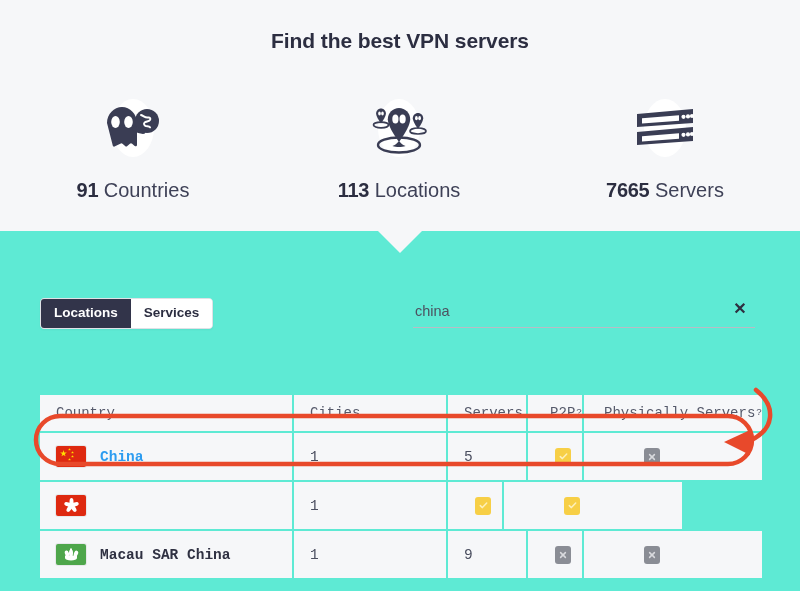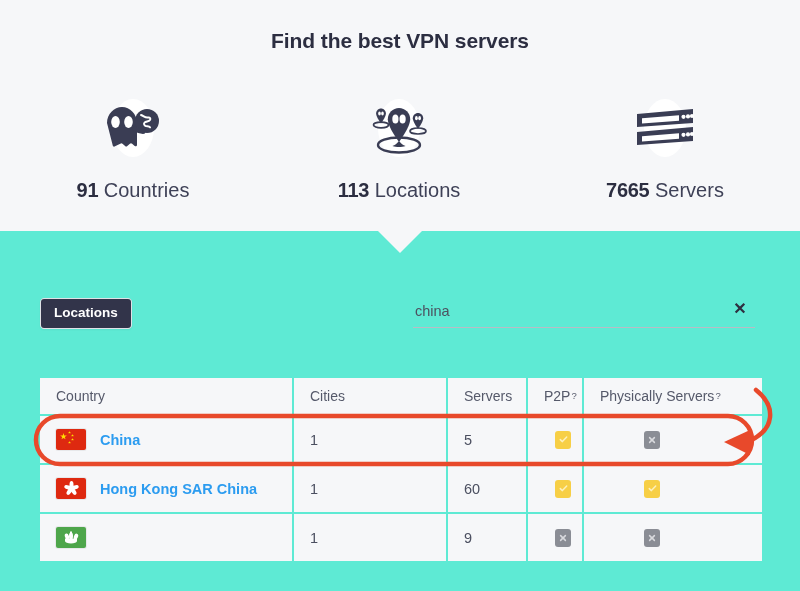--- a/index.html
+++ b/index.html
@@ -161,22 +161,23 @@
     line-height: 20px;
     cursor: pointer;
     background: transparent;
     border: 0;
     font-family: "Liberation Sans", sans-serif;
   }
 
   
   .table {
     position: absolute;
-    left: 40px; top: 378px;
+    left: 40px; top: 395px;
     width: 720px;
+    font-family: Liberation Mono, monospace;
   }
   .trow {
     display: flex;
     width: 720px;
     height: 36px;
     margin-bottom: 2px;
   }
   .trow.data { height: 47px; margin-bottom: 2px; }
 
   .tcell {
@@ -196,21 +197,21 @@
   .c-cities  { width: 152px; flex: 0 0 152px; }
   .c-servers { width: 78px;  flex: 0 0 78px; }
   .c-p2p     { width: 54px;  flex: 0 0 54px; padding-left: 0; justify-content: flex-start; }
   .c-phys    { width: 178px; flex: 0 0 178px; padding-left: 0; justify-content: flex-start; }
 
   .head .tcell {
     color: #55596a;
     font-size: 14px;
     background: #f6f7f9;
   }
-  .head .c-p2p, .head .c-phys { padding-left: 16px; }
+  .head .c-p2p, .head .c-phys { padding-left: 16px; justify-content: flex-end; }
   .head .tcell sup {
     font-size: 9.5px;
     vertical-align: super;
     line-height: 0;
     margin-left: 1px;
   }
 
   .flag {
     width: 30px; height: 21px;
     flex: 0 0 30px;
@@ -394,20 +395,21 @@
       </div>
 
     </div>
   </div>
   <div class="hero-pointer"></div>
 
   <div class="controls">
 
     <div class="tabs">
       <div class="tab active">Locations</div>
+      <div class="tab">Services</div>
     </div>
 
     <div class="search-box">
       <input class="search-input" type="text" value="china" style="">
       <button class="search-clear">✕</button>
     </div>
   </div>
 
   <div class="table">
 
@@ -464,24 +466,22 @@
       <div class="tcell c-country">
         <span class="flag flag-hk">
           <span class="petal-wrap">
             <i class="petal" style="transform:translate(-50%,-100%) rotate(0deg);"></i>
             <i class="petal" style="transform:translate(-50%,-100%) rotate(72deg);"></i>
             <i class="petal" style="transform:translate(-50%,-100%) rotate(144deg);"></i>
             <i class="petal" style="transform:translate(-50%,-100%) rotate(216deg);"></i>
             <i class="petal" style="transform:translate(-50%,-100%) rotate(288deg);"></i>
           </span>
         </span>
-        <span class="country-name">Hong Kong SAR China</span>
       </div>
       <div class="tcell c-cities">1</div>
-      <div class="tcell c-servers">60</div>
       <div class="tcell c-p2p">
         <span class="badge yes">
           <svg width="9" height="9" viewBox="0 0 9 9">
               <path d="M1.3 4.6 L3.4 6.6 L7.7 2.1" stroke="#fdf0bd" stroke-width="1.5" fill="none" stroke-linecap="round" stroke-linejoin="round"></path>
             </svg>
         </span>
       </div>
       <div class="tcell c-phys">
         <span class="badge yes">
           <svg width="9" height="9" viewBox="0 0 9 9">
@@ -495,20 +495,21 @@
       <div class="tcell c-country">
         <span class="flag flag-mo">
           <span class="lotus">
             <i class="stem"></i>
             <i class="pet p1"></i>
               <i class="pet p2"></i>
               <i class="pet p3"></i>
             <i class="bowl"></i>
           </span>
         </span>
+        <span class="country-name plain">Macau SAR China</span>
       </div>
       <div class="tcell c-cities">1</div>
       <div class="tcell c-servers">9</div>
       <div class="tcell c-p2p">
         <span class="badge no">
           <svg width="8" height="8" viewBox="0 0 8 8">
               <path d="M1.6 1.6 L6.4 6.4 M6.4 1.6 L1.6 6.4" stroke="#d9dade" stroke-width="1.5" stroke-linecap="round"></path>
             </svg>
         </span>
       </div>

